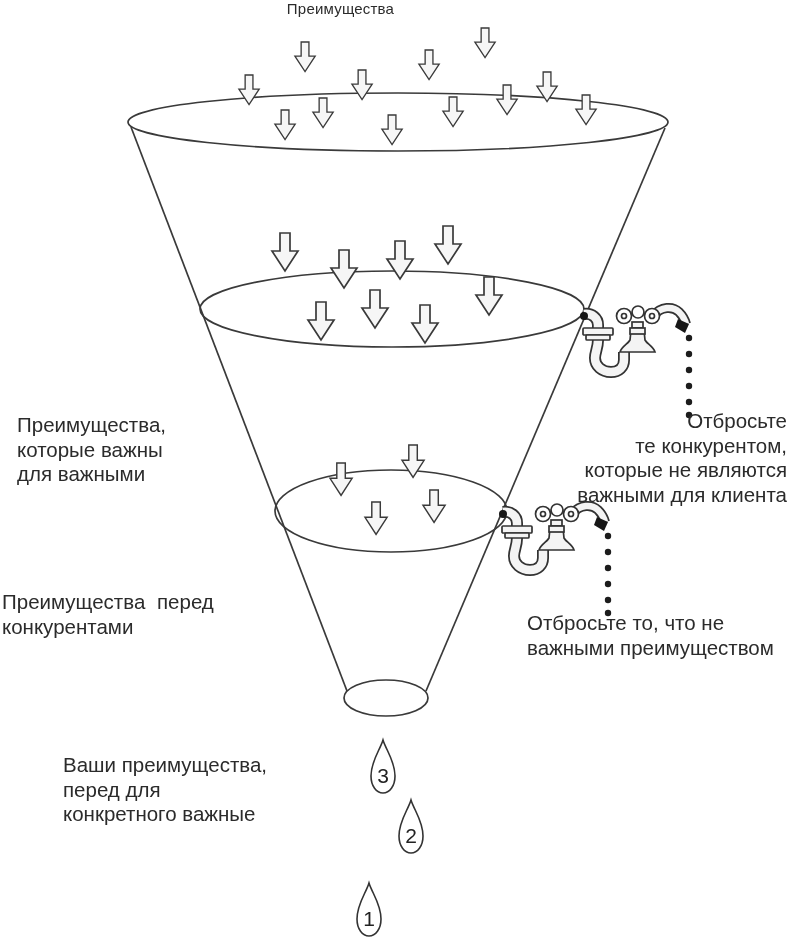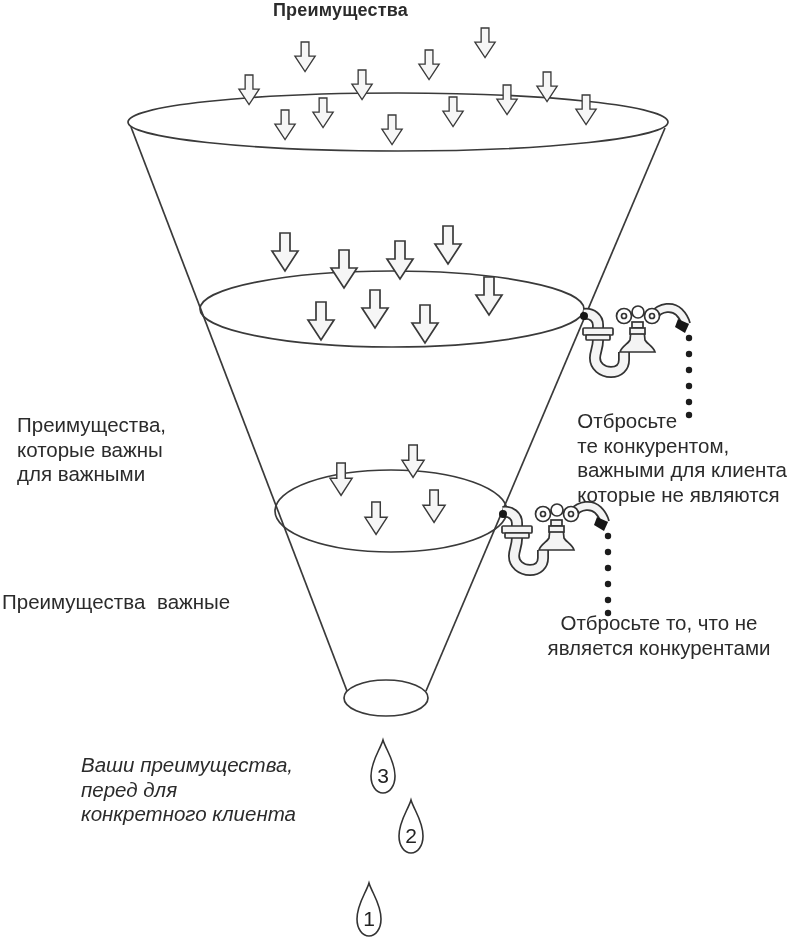--- a/index.html
+++ b/index.html
@@ -3,29 +3,29 @@
 <meta charset="utf-8">
 <style>
   html,body{margin:0;padding:0;background:#fff;}
   .stage{
     position:relative;width:790px;height:938px;background:#fff;
     font-family:"Liberation Sans", sans-serif;color:#2b2b2b;overflow:hidden;
   }
   .art{position:absolute;left:0;top:0;}
   .title{
     position:absolute;left:0;top:0;width:681px;text-align:center;
-    font-size:18px;font-weight:bold;letter-spacing:.2px;
+    font-size:15px;font-weight:normal;letter-spacing:.2px;
   }
   .lbl{position:absolute;font-size:20.5px;line-height:24.5px;white-space:nowrap;}
   .lbl span{display:block;}
   .lbl-left-top{left:17px;top:389px;margin-top:24px;}
   .lbl-left-middle{left:2px;top:590px;word-spacing:6px;}
-  .lbl-left-bottom{left:81px;top:753px;font-style:italic;}
-  .lbl-right-top{right:3px;top:409px;}
-  .lbl-right-bottom{left:527px;top:611px;width:264px;text-align:center;white-space:nowrap;}
+  .lbl-left-bottom{left:63px;top:753px;}
+  .lbl-right-top{right:3px;top:409px;text-align:right;}
+  .lbl-right-bottom{left:527px;top:611px;width:264px;text-align:left;white-space:nowrap;}
   
   .outline{fill:none;stroke:#3a3a3a;stroke-width:1.7;}
   .arrow{fill:#f6f6f6;stroke:#3a3a3a;stroke-width:1.7;stroke-linejoin:miter;}
   .dropshape{fill:#fff;stroke:#333;stroke-width:1.6;}
   .dropnum{font-family:"Liberation Sans",sans-serif;font-size:21px;fill:#222;text-anchor:middle;}
   .tube-outer{fill:none;stroke:#333;stroke-width:12;}
   .tube-inner{fill:none;stroke:#f4f4f4;stroke-width:8.5;}
   .spout-outer{fill:none;stroke:#333;stroke-width:10;}
   .spout-inner{fill:none;stroke:#f4f4f4;stroke-width:6.5;}
   .part{fill:#f4f4f4;stroke:#333;stroke-width:1.7;}
@@ -140,32 +140,33 @@
   </svg>
 
   <div class="title">Преимущества</div>
 
   <div class="lbl lbl-left-top">
     <span>Преимущества,</span>
     <span>которые важны</span>
     <span>для важными</span>
   </div>
   <div class="lbl lbl-left-middle">
-    <span>Преимущества важные</span>
+    <span>Преимущества перед</span>
+    <span>конкурентами</span>
   </div>
   <div class="lbl lbl-left-bottom">
     <span>Ваши преимущества,</span>
     <span>перед для</span>
-    <span>конкретного клиента</span>
+    <span>конкретного важные</span>
   </div>
 
   <div class="lbl lbl-right-top">
     <span>Отбросьте</span>
     <span>те конкурентом,</span>
+    <span>которые не являются</span>
     <span>важными для клиента</span>
-    <span>которые не являются</span>
   </div>
   <div class="lbl lbl-right-bottom">
     <span>Отбросьте то, что не</span>
-    <span>является конкурентами</span>
+    <span>важными преимуществом</span>
   </div>
 
 </div>
 
 </body></html>

